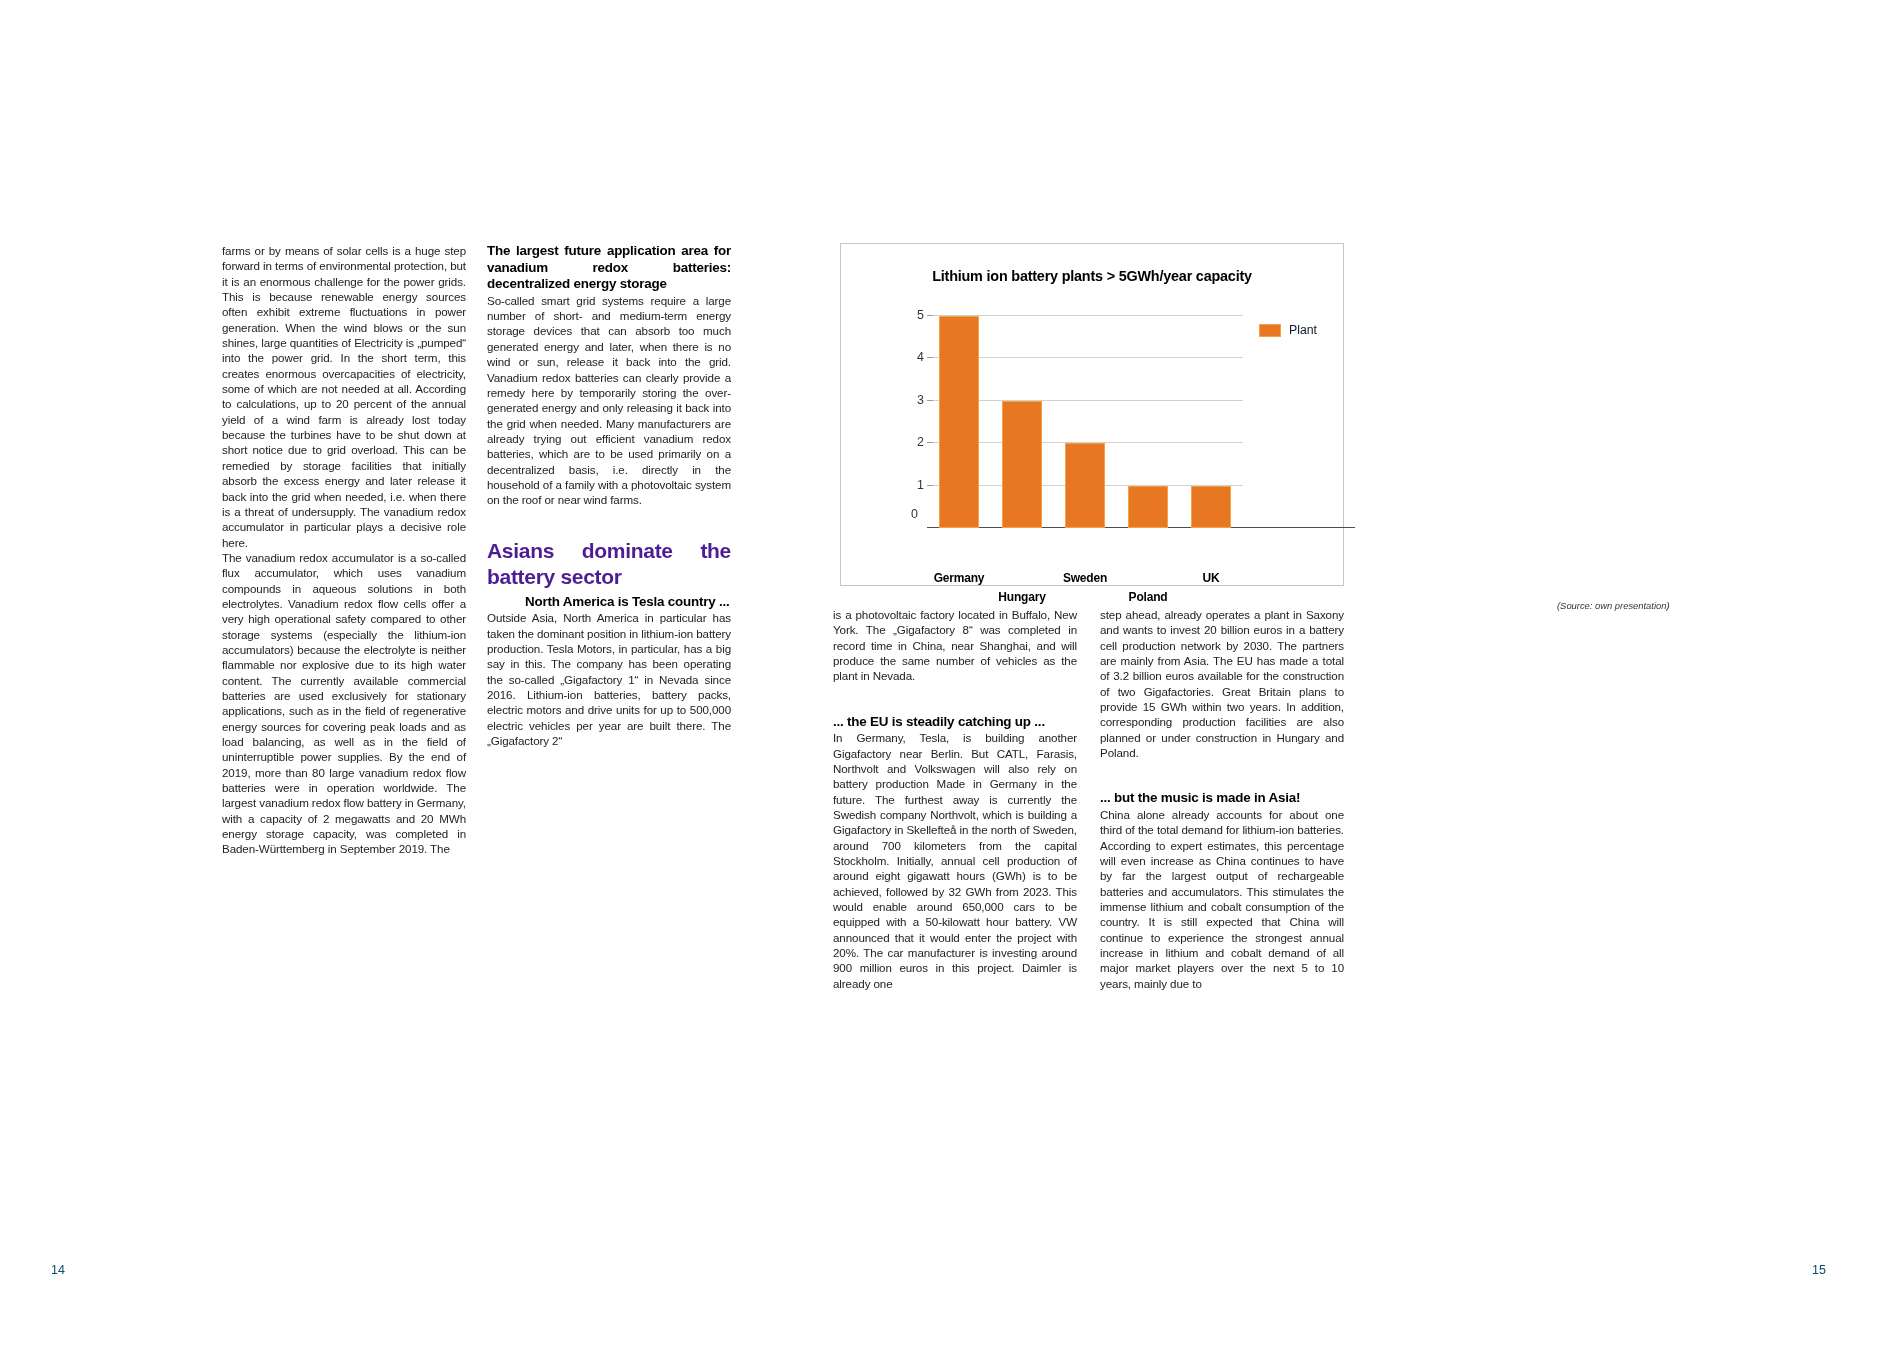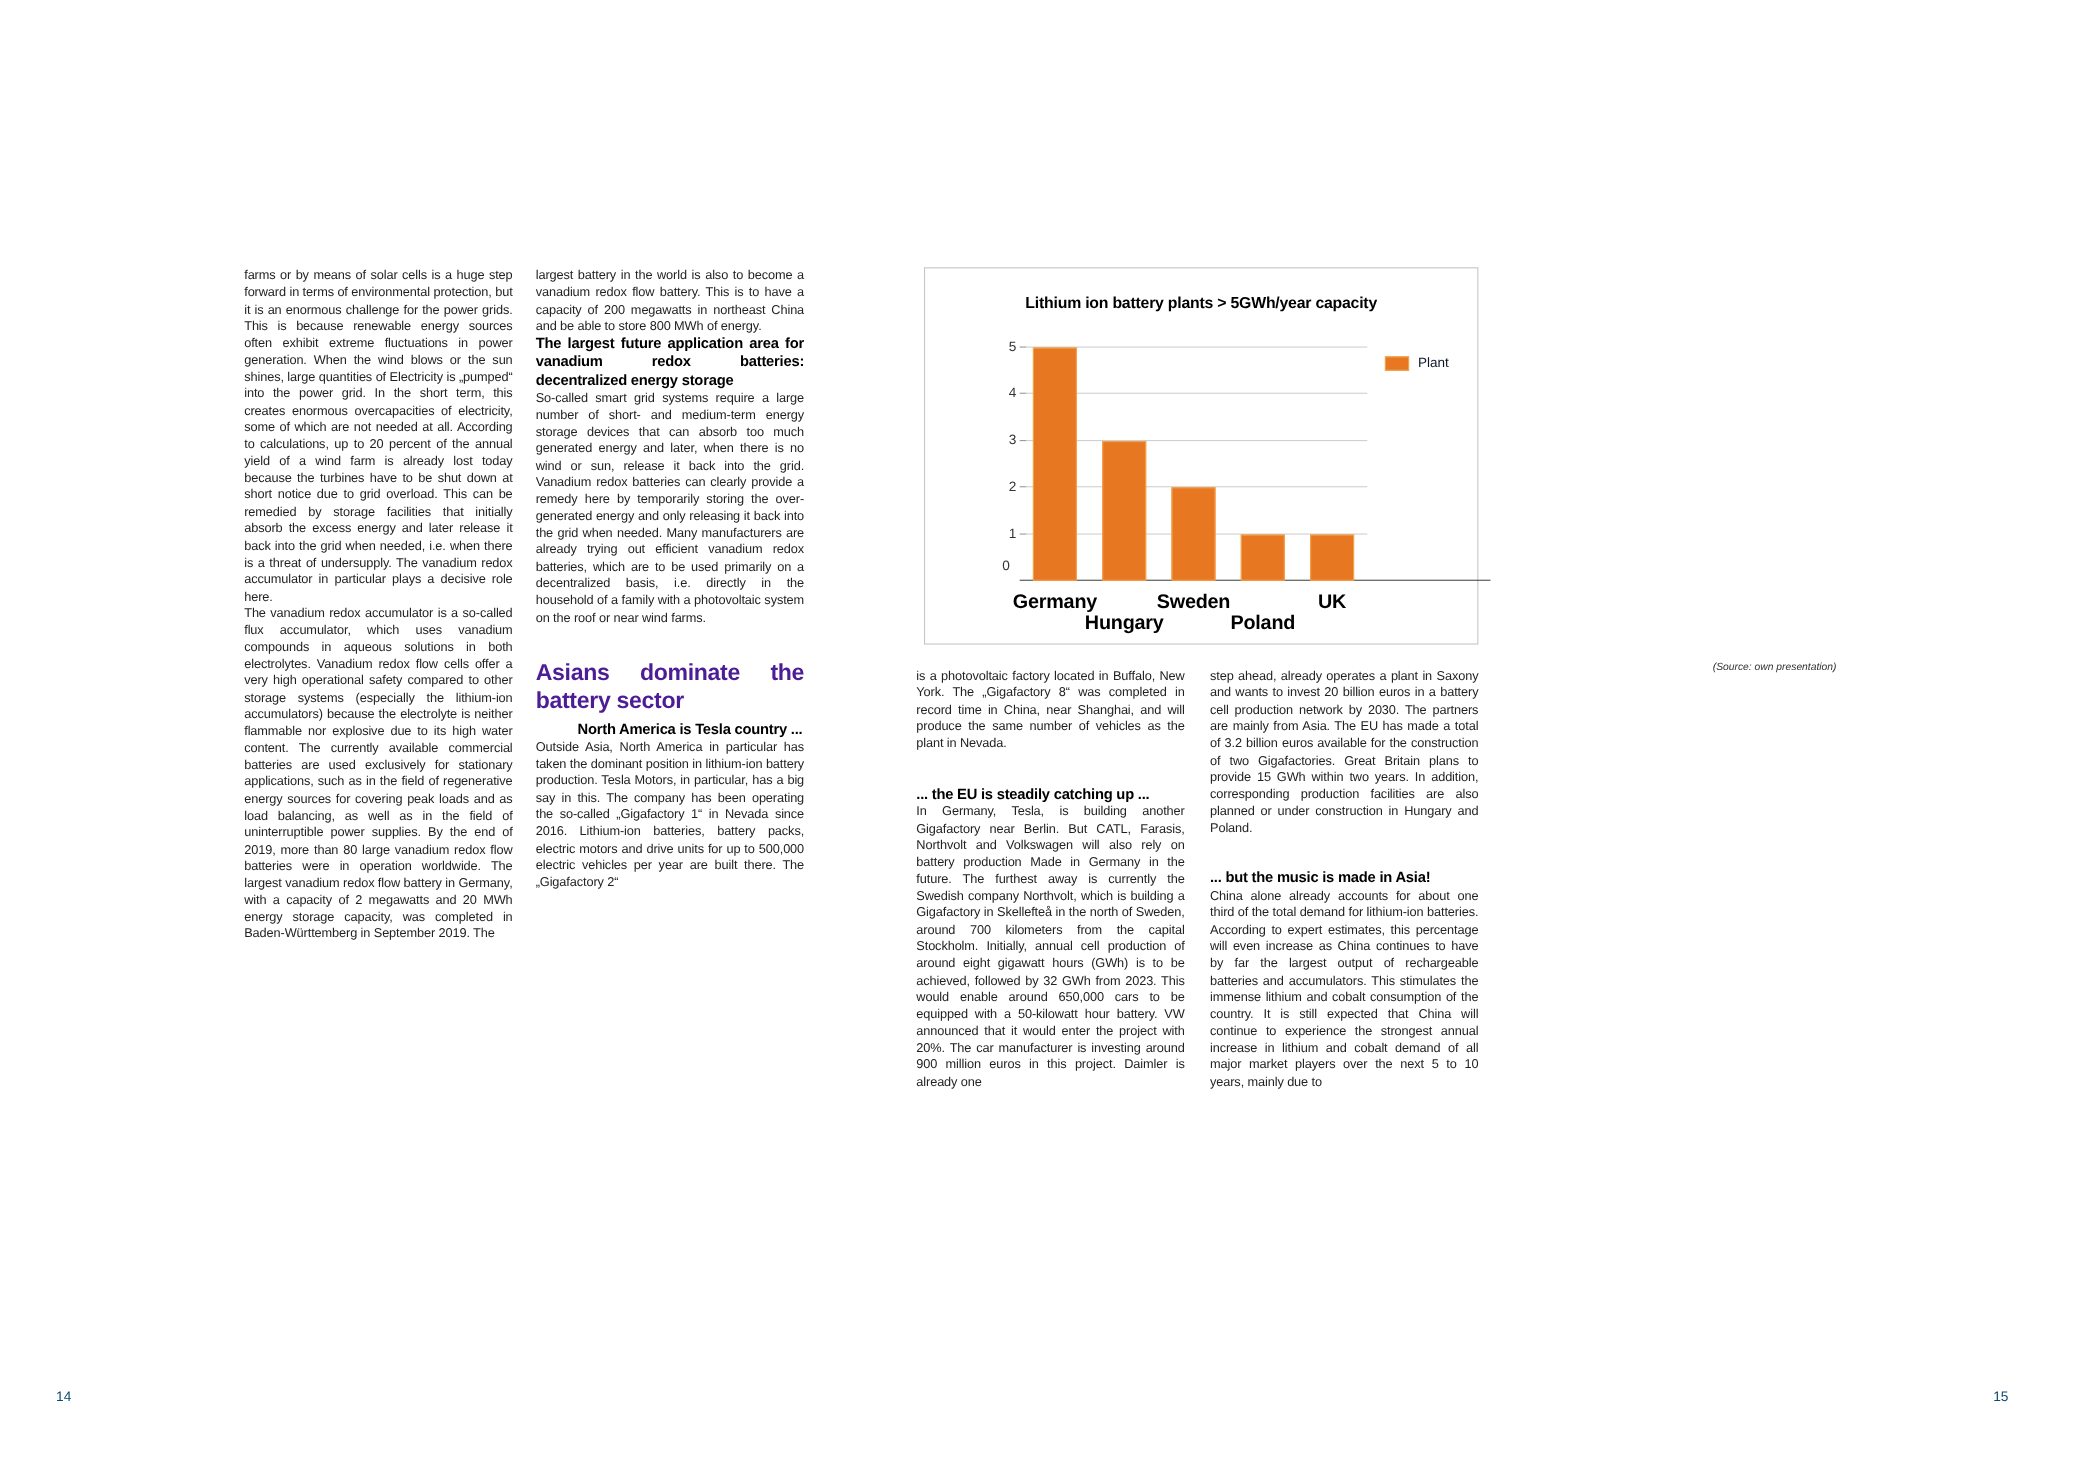--- a/index.html
+++ b/index.html
@@ -98,27 +98,28 @@
   }
   .bar{
     position:absolute;
     bottom:0;
     background:#E87722;
     border:1px solid #f3a24a;
     box-sizing:border-box;
   }
   .xlabel{
     position:absolute;
-    font-size:18px;
+    font-size:12px;
     font-weight:bold;
     color:#000;
     text-align:left;
     white-space:nowrap;
     transform:translateX(-50%);
     letter-spacing:-0.2px;
+    margin-top:34px;
   }
   #legend{
     position:absolute;
     left:418px;top:79px;
     display:flex;align-items:center;gap:8px;
   }
   #legend-swatch{
     width:22px;height:13px;background:#E87722;
     border:1px solid #f3a24a;box-sizing:border-box;
   }
@@ -136,21 +137,20 @@
 <body>
 
 <div class="page">
 
   <div class="col" style="left:222px;top:243px;width:244px;">
     <p>farms or by means of solar cells is a huge step forward in terms of environmental protection, but it is an enormous challenge for the power grids. This is because renewable energy sources often exhibit extreme fluctuations in power generation. When the wind blows or the sun shines, large quantities of Electricity is „pumped“ into the power grid. In the short term, this creates enormous overcapacities of electricity, some of which are not needed at all. According to calculations, up to 20 percent of the annual yield of a wind farm is already lost today because the turbines have to be shut down at short notice due to grid overload. This can be remedied by storage facilities that initially absorb the excess energy and later release it back into the grid when needed, i.e. when there is a threat of undersupply. The vanadium redox accumulator in particular plays a decisive role here.</p>
     <p class="gap-small">The vanadium redox accumulator is a so-called flux accumulator, which uses vanadium compounds in aqueous solutions in both electrolytes. Vanadium redox flow cells offer a very high operational safety compared to other storage systems (especially the lithium-ion accumulators) because the electrolyte is neither flammable nor explosive due to its high water content. The currently available commercial batteries are used exclusively for stationary applications, such as in the field of regenerative energy sources for covering peak loads and as load balancing, as well as in the field of uninterruptible power supplies. By the end of 2019, more than 80 large vanadium redox flow batteries were in operation worldwide. The largest vanadium redox flow battery in Germany, with a capacity of 2 megawatts and 20 MWh energy storage capacity, was completed in Baden-Württemberg in September 2019. The</p>
   </div>
 
   <div class="col" style="left:487px;top:243px;width:244px;">
-    <p>largest battery in the world is also to become a vanadium redox flow battery. This is to have a capacity of 200 megawatts in northeast China and be able to store 800 MWh of energy.</p>
     <h3 class="sub gap-before">The largest future application area for vanadium redox batteries: decentralized energy storage</h3>
     <p class="gap-small">So-called smart grid systems require a large number of short- and medium-term energy storage devices that can absorb too much generated energy and later, when there is no wind or sun, release it back into the grid. Vanadium redox batteries can clearly provide a remedy here by temporarily storing the over-generated energy and only releasing it back into the grid when needed. Many manufacturers are already trying out efficient vanadium redox batteries, which are to be used primarily on a decentralized basis, i.e. directly in the household of a family with a photovoltaic system on the roof or near wind farms.</p>
     <h2 class="big" style="margin-top:30px;">Asians dominate the battery sector</h2>
     <h3 class="sub" style="margin-top:4px;padding-left:38px;">North America is Tesla country ...</h3>
     <p class="gap-small">Outside Asia, North America in particular has taken the dominant position in lithium-ion battery production. Tesla Motors, in particular, has a big say in this. The company has been operating the so-called „Gigafactory 1“ in Nevada since 2016. Lithium-ion batteries, battery packs, electric motors and drive units for up to 500,000 electric vehicles per year are built there. The „Gigafactory 2“</p>
   </div>
 
   <div class="pagenum" id="pagenum-left">14</div>
 
   <div id="chart-card">

